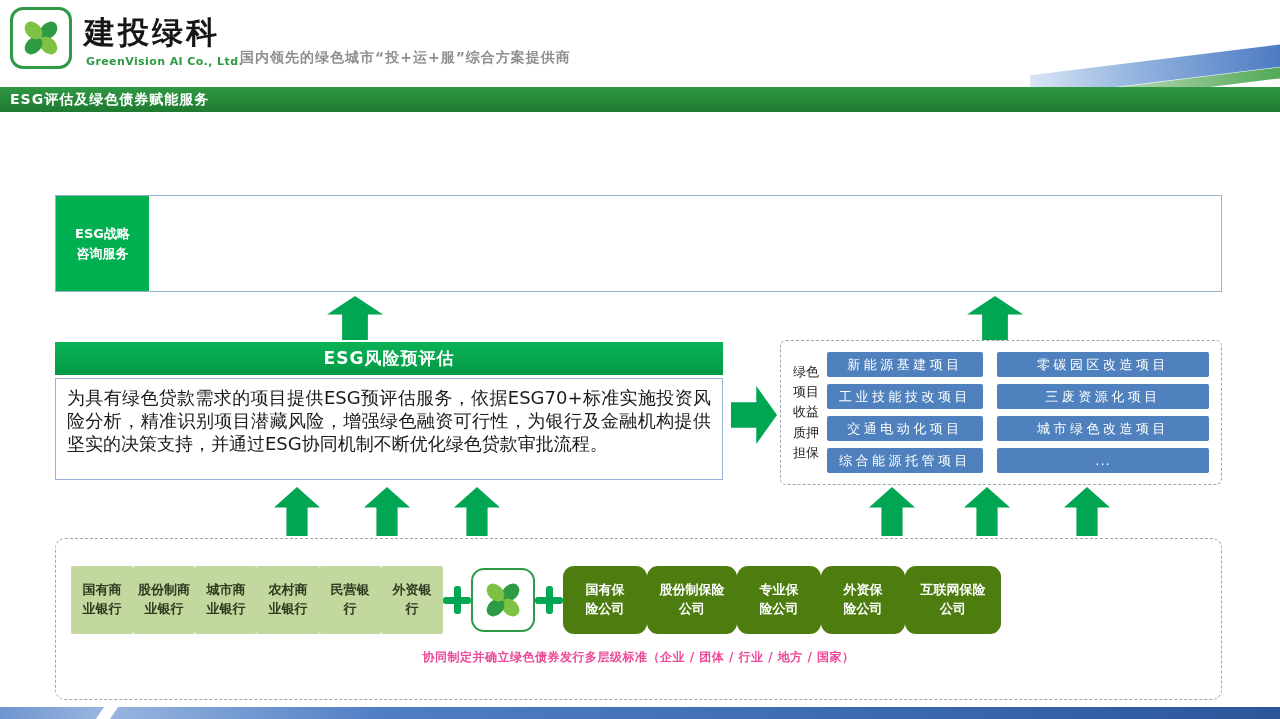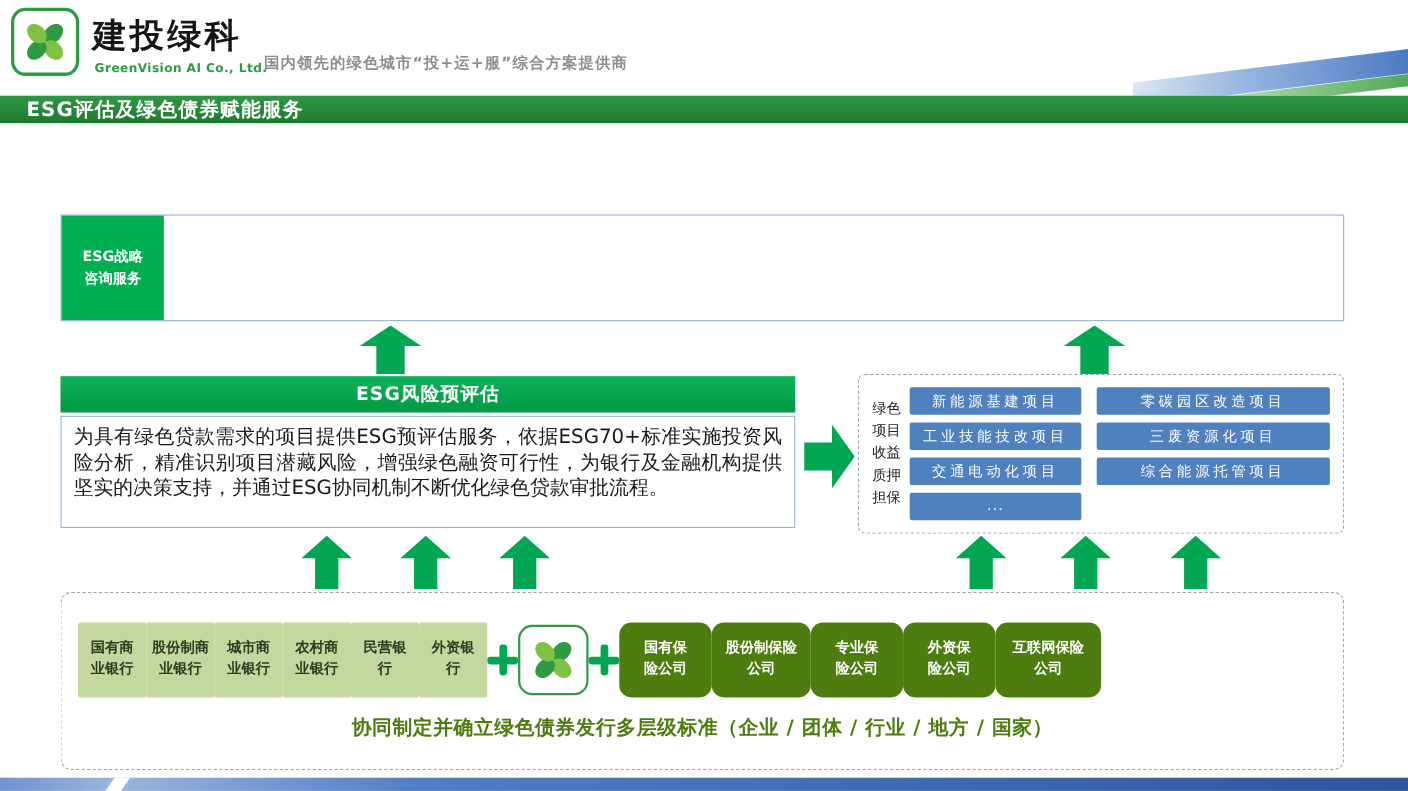--- a/index.html
+++ b/index.html
@@ -16,22 +16,22 @@
   .tagline{position:absolute;left:240px;top:49px;font-size:14px;font-weight:bold;color:#8f8f8f;letter-spacing:1px;}
   .deco{position:absolute;top:0;right:0;width:250px;height:87px;overflow:hidden;}
   .deco-blue{position:absolute;right:-30px;top:60px;width:310px;height:22px;transform:rotate(-7deg);
              background:linear-gradient(90deg,#eef3fa 0%,#9ab9e2 40%,#3e6fbd 100%);}
   .deco-green{position:absolute;right:-30px;top:79px;width:250px;height:11px;transform:rotate(-7deg);
              background:linear-gradient(90deg,#d9ead3 0%,#41a049 100%);}
 
   
   .title-bar{position:absolute;left:0;top:87px;width:1280px;height:25px;
              background:linear-gradient(180deg,#2f9743,#1e7a31);}
-  .title-bar span{display:block;line-height:25px;padding-left:24px;color:#fff;font-weight:bold;
-                  font-size:18px;letter-spacing:1px;}
+  .title-bar span{display:block;line-height:25px;padding-left:10px;color:#fff;font-weight:bold;
+                  font-size:14px;letter-spacing:1px;}
 
   
   .strategy-box{position:absolute;left:55px;top:195px;width:1167px;height:97px;box-sizing:border-box;
                 border:1.5px solid #95B3D7;display:flex;background:#fff;}
   .strategy-label{flex:0 0 93px;background:#00B050;color:#fff;font-size:13px;font-weight:bold;
                   display:flex;align-items:center;justify-content:center;text-align:center;
                   white-space:pre-line;line-height:1.5;}
   .strategy-body{flex:1;padding:5px 12px;font-size:18px;line-height:23px;color:#1a1a1a;text-align:justify;}
 
   
@@ -70,21 +70,21 @@
        line-height:1.45;border-radius:11px;}
   .w84{flex:0 0 84px;} .w90{flex:0 0 90px;} .w96{flex:0 0 96px;}
   .plus{position:relative;flex:0 0 28px;width:28px;height:28px;}
   .plus::before{content:"";position:absolute;left:50%;top:0;width:7px;height:100%;margin-left:-3.5px;
                 background:#00A651;border-radius:3px;}
   .plus::after{content:"";position:absolute;top:50%;left:0;height:7px;width:100%;margin-top:-3.5px;
                background:#00A651;border-radius:3px;}
   .center-logo{flex:0 0 64px;width:64px;height:64px;border:2.5px solid #2F9A44;border-radius:13px;
                background:#fff;display:flex;align-items:center;justify-content:center;box-sizing:border-box;}
   .caption{position:absolute;left:55px;top:649px;width:1167px;text-align:center;font-weight:bold;
-           font-size:18px;color:#4d7c0f;letter-spacing:.5px;}
+           font-size:12px;color:#ec4899;letter-spacing:.5px;}
 
   
   .bottom-bar{position:absolute;left:0;bottom:0;width:1280px;height:12px;
               background:linear-gradient(90deg,#6f94cf 0%,#9ab6e0 8%,#4f7ec4 30%,#3b69b0 70%,#2c569a 100%);}
   .bottom-bar .slash{position:absolute;left:100px;top:0;width:14px;height:12px;background:#fff;transform:skewX(-35deg);}
 </style>
 </head>
 <body>
 
 <div class="slide">
@@ -133,20 +133,21 @@
 项目
 收益
 质押
 担保</div>
     <div class="pledge-grid">
       <div class="proj">新能源基建项目</div>
       <div class="proj">零碳园区改造项目</div>
       <div class="proj">工业技能技改项目</div>
       <div class="proj">三废资源化项目</div>
       <div class="proj">交通电动化项目</div>
+      <div class="proj">城市绿色改造项目</div>
       <div class="proj">综合能源托管项目</div>
       <div class="proj dots">...</div>
     </div>
   </div>
 
   <div class="arrow-up" style="left:274px;top:487px;width:46px;height:49px;"></div>
   <div class="arrow-up" style="left:364px;top:487px;width:46px;height:49px;"></div>
   <div class="arrow-up" style="left:454px;top:487px;width:46px;height:49px;"></div>
   <div class="arrow-up" style="left:869px;top:487px;width:46px;height:49px;"></div>
   <div class="arrow-up" style="left:964px;top:487px;width:46px;height:49px;"></div>

